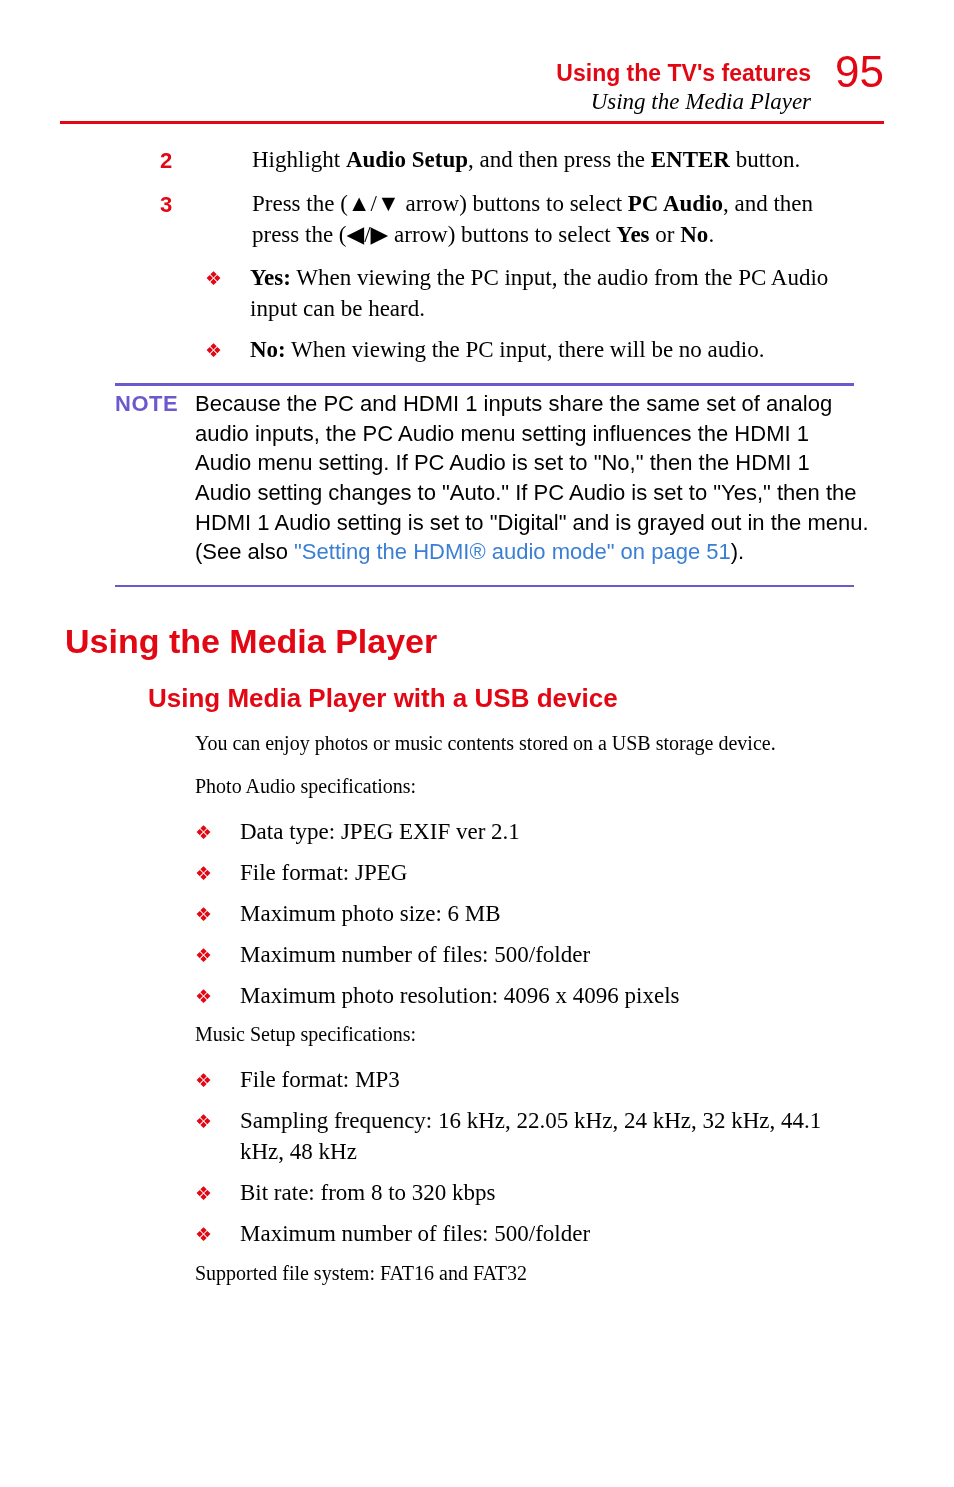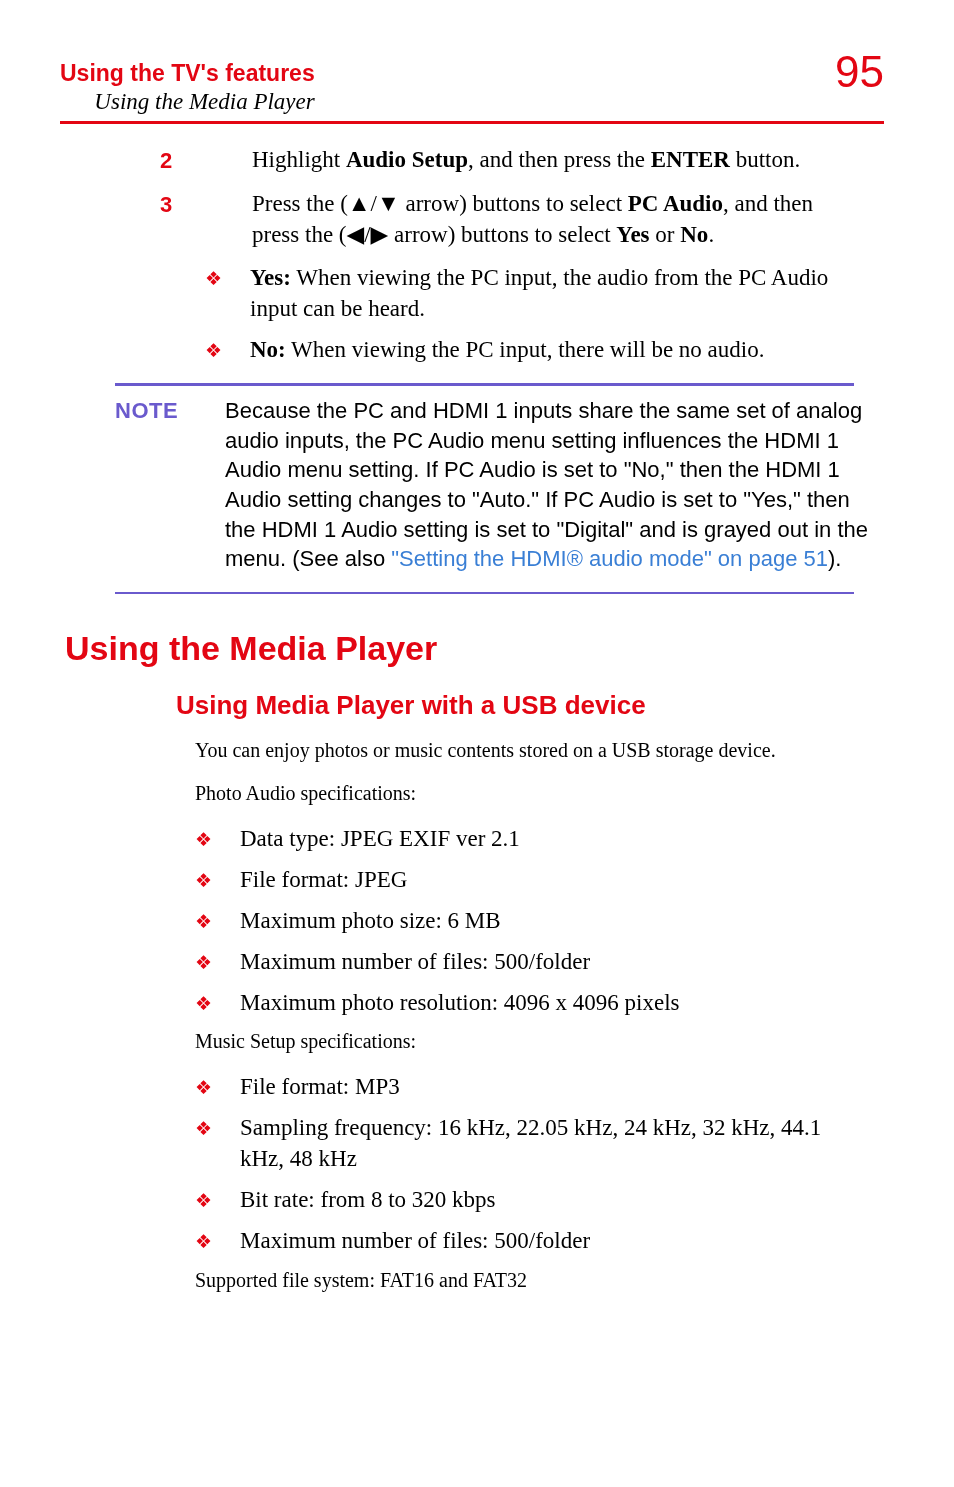--- a/index.html
+++ b/index.html
@@ -10,21 +10,21 @@
     body {
       width: 954px;
       height: 1487px;
       background: #fff;
       font-family: Georgia, 'Times New Roman', serif;
       color: #000;
       padding: 50px 70px 50px 60px;
     }
     .header {
       display: flex;
-      justify-content: space-between;
+      justify-content: flex-end;
       align-items: flex-start;
       gap: 24px;
       margin-bottom: 6px;
     }
     .header-text {
       text-align: right;
       padding-top: 10px;
     }
     .header-title {
       color: #e30613;
@@ -101,22 +101,21 @@
       flex: 1;
     }
     .note-block {
       margin-top: 18px;
       margin-bottom: 18px;
       margin-left: 55px;
       margin-right: 15px;
     }
     .note-row {
       display: flex;
-      gap: 30px;
-      padding: 10px 0 18px 0;
+      padding: 3px 0 18px 0;
     }
     .note-label {
       color: #6a5acd;
       font-family: Arial, Helvetica, sans-serif;
       font-weight: bold;
       font-size: 22px;
       letter-spacing: 0.5px;
       min-width: 80px;
       padding-top: 2px;
     }
@@ -136,21 +135,21 @@
       font-size: 34px;
       margin-top: 35px;
       margin-bottom: 22px;
       margin-left: 5px;
     }
     .h2-red {
       color: #e30613;
       font-family: Arial, Helvetica, sans-serif;
       font-weight: bold;
       font-size: 26px;
-      margin-left: 116px;
+      margin-left: 88px;
       margin-bottom: 16px;
     }
     .body-para {
       margin-left: 135px;
       margin-right: 40px;
       font-size: 20px;
       line-height: 1.35;
       margin-bottom: 16px;
     }
     .main-bullets {

